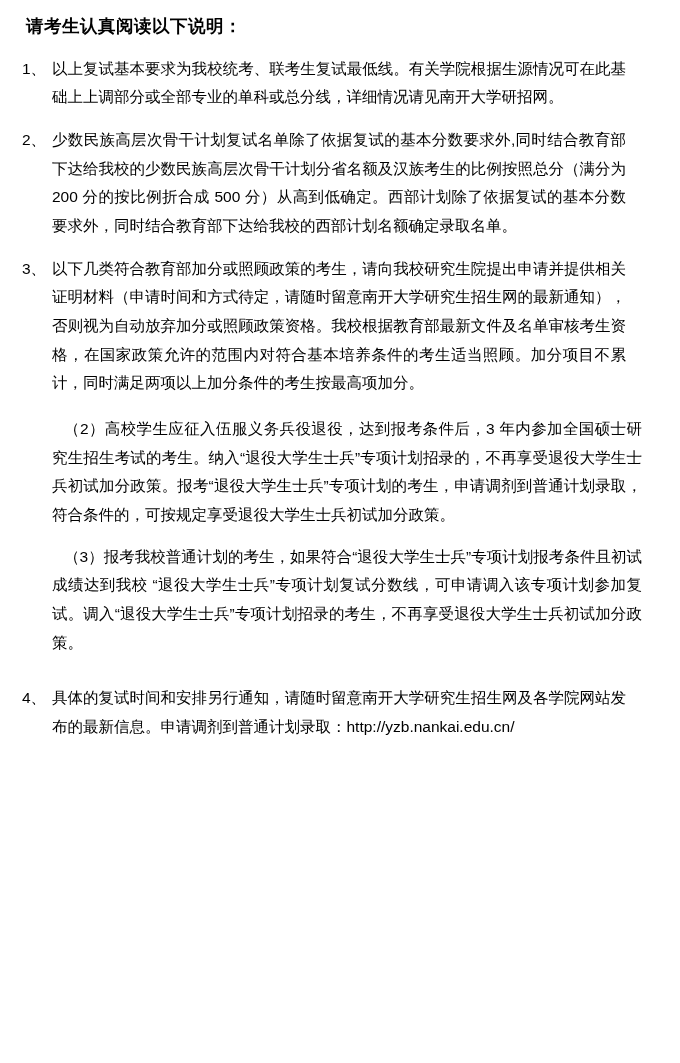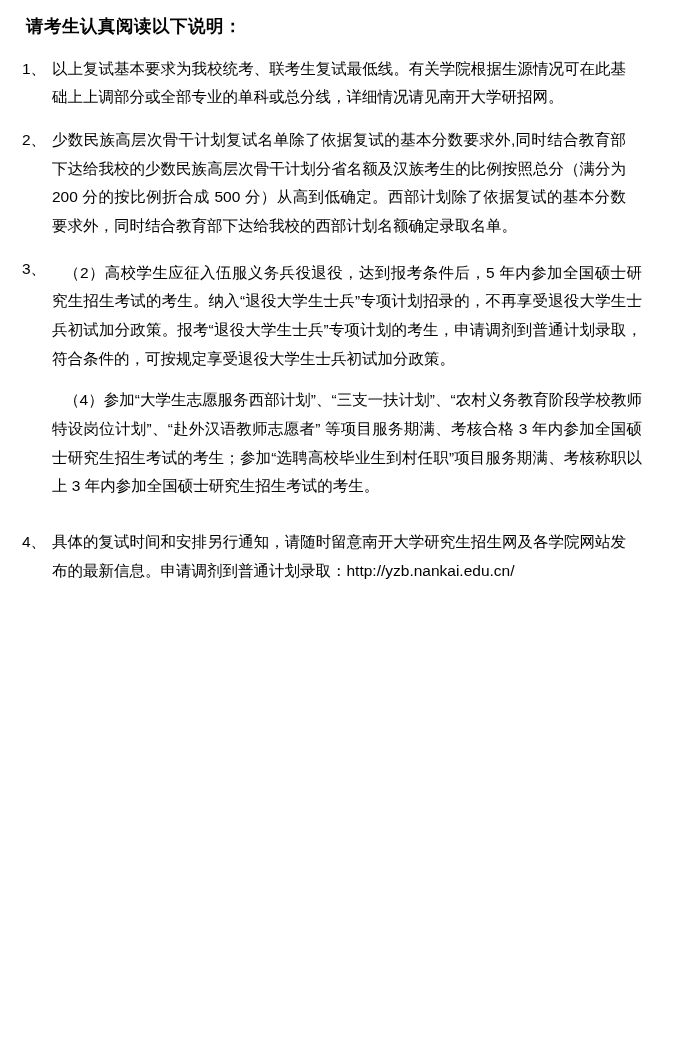--- a/index.html
+++ b/index.html
@@ -81,23 +81,24 @@
   <div class="item">
     <div class="item-num">2、</div>
     <div class="item-body">
       <p class="para">少数民族高层次骨干计划复试名单除了依据复试的基本分数要求外,同时结合教育部下达给我校的少数民族高层次骨干计划分省名额及汉族考生的比例按照总分（满分为 200 分的按比例折合成 500 分）从高到低确定。西部计划除了依据复试的基本分数要求外，同时结合教育部下达给我校的西部计划名额确定录取名单。</p>
     </div>
   </div>
 
   <div class="item">
     <div class="item-num">3、</div>
     <div class="item-body">
+      <p class="para">以下几类符合教育部加分或照顾政策的考生，请向我校研究生院提出申请并提供相关证明材料（申请时间和方式待定，请随时留意南开大学研究生招生网的最新通知），否则视为自动放弃加分或照顾政策资格。我校根据教育部最新文件及名单审核考生资格，在国家政策允许的范围内对符合基本培养条件的考生适当照顾。加分项目不累计，同时满足两项以上加分条件的考生按最高项加分。</p>
       <div class="spacer-sm"></div>
-      <p class="sub-para">（2）高校学生应征入伍服义务兵役退役，达到报考条件后，5 年内参加全国硕士研究生招生考试的考生。纳入“退役大学生士兵”专项计划招录的，不再享受退役大学生士兵初试加分政策。报考“退役大学生士兵”专项计划的考生，申请调剂到普通计划录取，符合条件的，可按规定享受退役大学生士兵初试加分政策。</p>
-      <p class="sub-para">（4）参加“大学生志愿服务西部计划”、“三支一扶计划”、“农村义务教育阶段学校教师特设岗位计划”、“赴外汉语教师志愿者” 等项目服务期满、考核合格 3 年内参加全国硕士研究生招生考试的考生；参加“选聘高校毕业生到村任职”项目服务期满、考核称职以上 3 年内参加全国硕士研究生招生考试的考生。</p>
+      <p class="sub-para">（2）高校学生应征入伍服义务兵役退役，达到报考条件后，3 年内参加全国硕士研究生招生考试的考生。纳入“退役大学生士兵”专项计划招录的，不再享受退役大学生士兵初试加分政策。报考“退役大学生士兵”专项计划的考生，申请调剂到普通计划录取，符合条件的，可按规定享受退役大学生士兵初试加分政策。</p>
+      <p class="sub-para">（3）报考我校普通计划的考生，如果符合“退役大学生士兵”专项计划报考条件且初试成绩达到我校 “退役大学生士兵”专项计划复试分数线，可申请调入该专项计划参加复试。调入“退役大学生士兵”专项计划招录的考生，不再享受退役大学生士兵初试加分政策。</p>
     </div>
   </div>
 
   <div class="item">
     <div class="item-num">4、</div>
     <div class="item-body">
       <p class="para">具体的复试时间和安排另行通知，请随时留意南开大学研究生招生网及各学院网站发布的最新信息。申请调剂到普通计划录取：http://yzb.nankai.edu.cn/</p>
     </div>
   </div>
 

